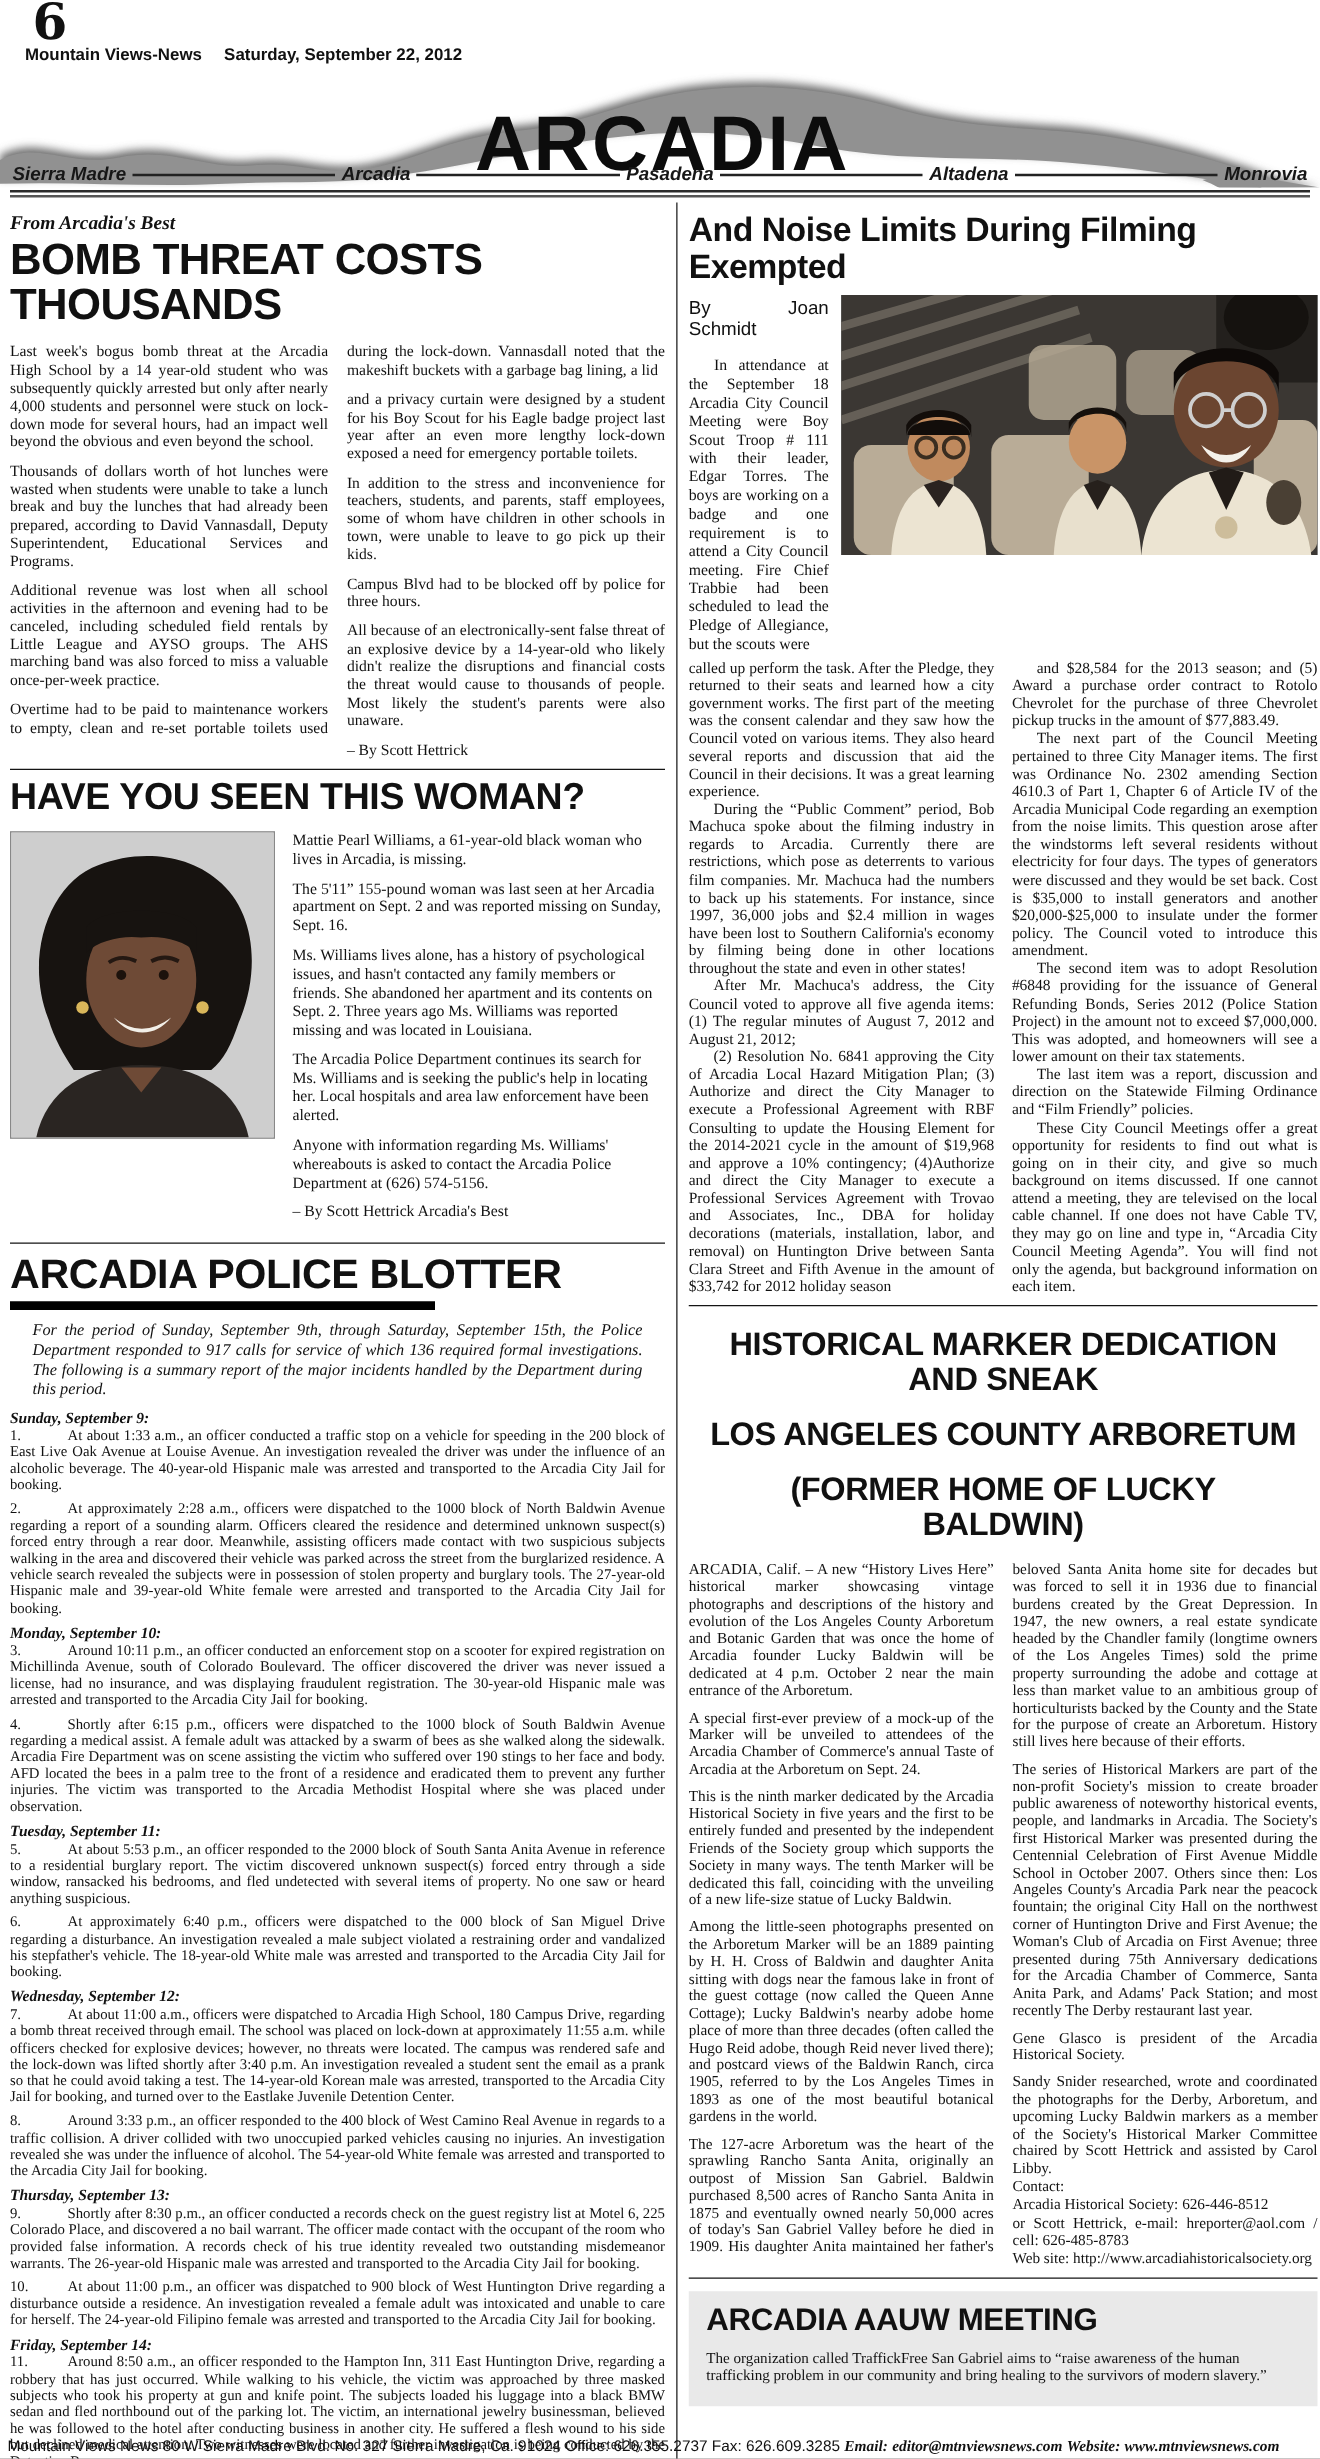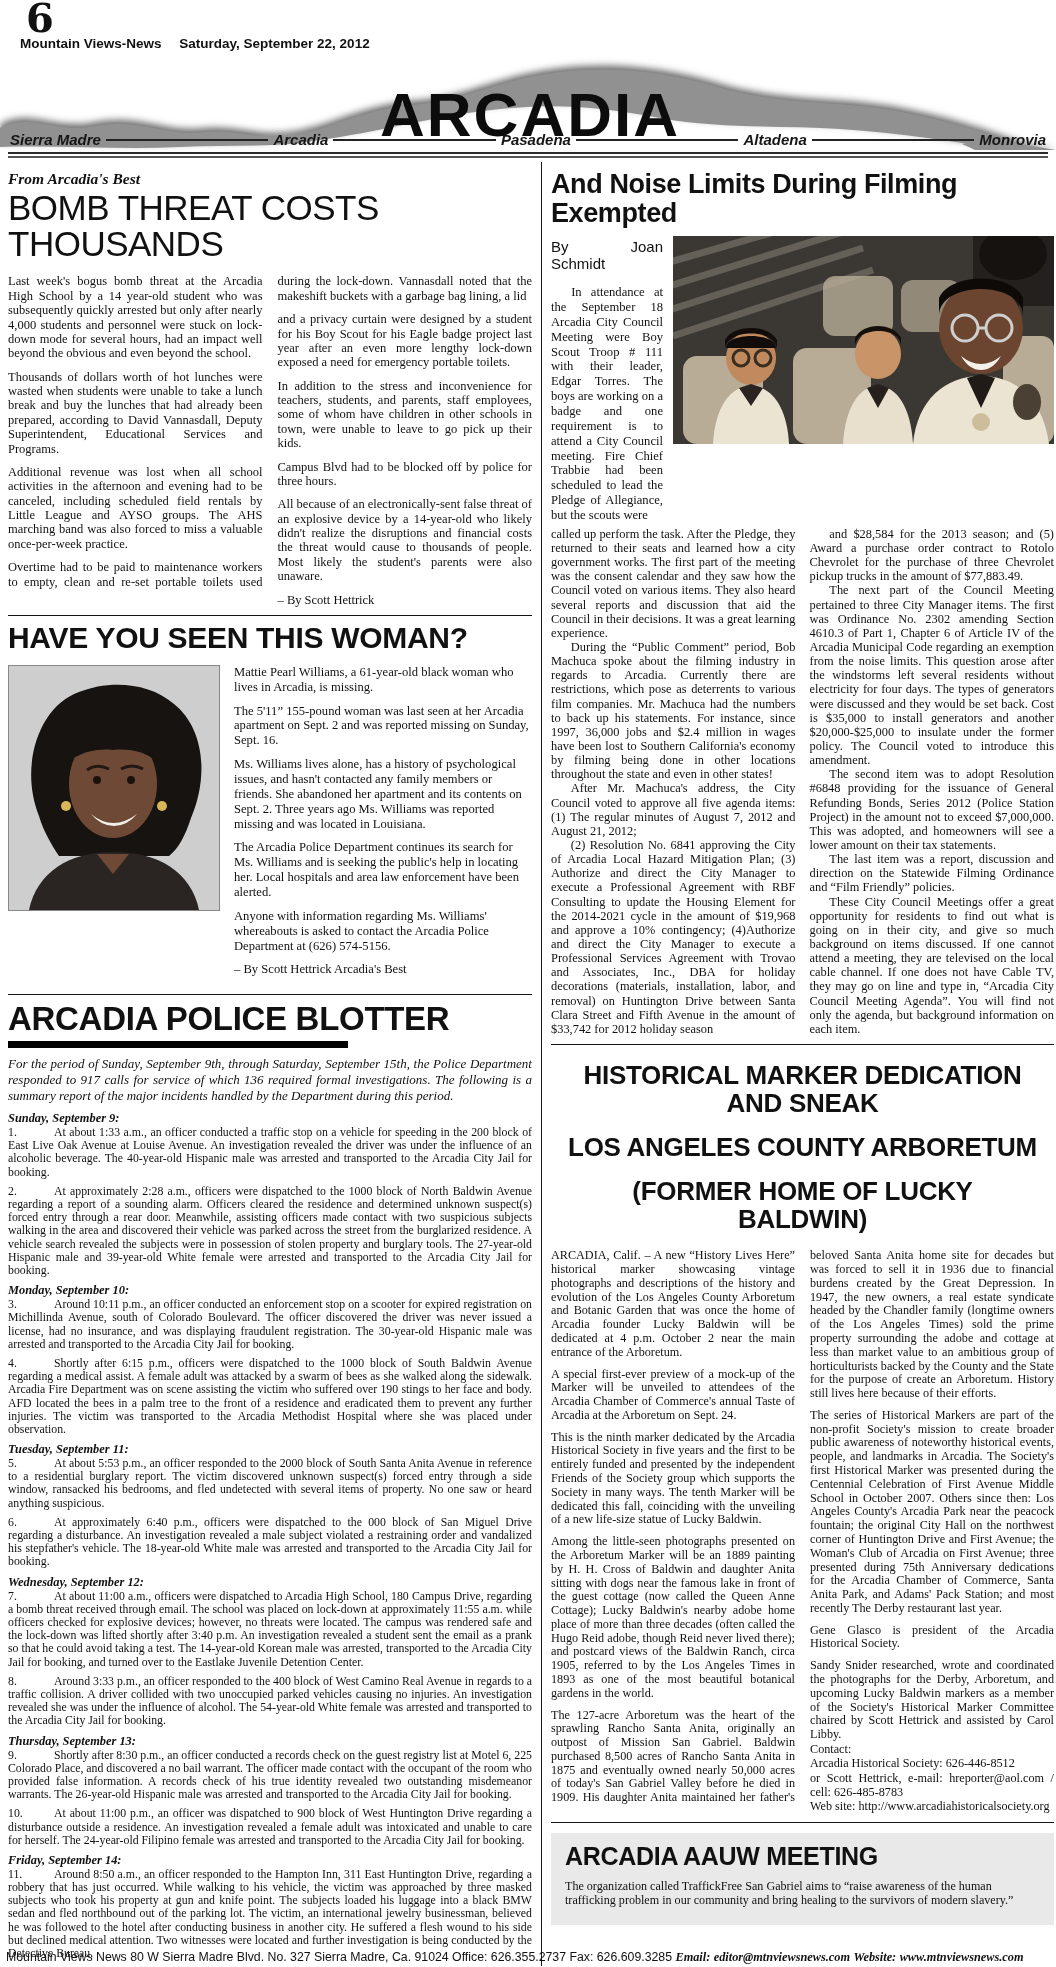--- a/index.html
+++ b/index.html
@@ -19,35 +19,35 @@
           font-weight:bold;font-style:italic;font-size:15px;color:#161616;}
   .cline{flex:1;height:0;border-bottom:2px solid #222;margin:0 5px;}
   .double-rule{margin:2px 8px 0;height:2px;border-top:2px solid #2c2c2c;border-bottom:2px solid #555;}
   
   main{display:grid;grid-template-columns:524px 1px 1fr;gap:0 9px;padding:4px 8px 0;}
   .vdivider{background:#1b1b1b;width:1px;}
   .section-rule{border:0;border-top:1.5px solid #141414;margin:8px 0 5px;}
   p{margin:0;}
   
   .kicker{font-weight:bold;font-style:italic;font-size:15.5px;margin:8px 0 2px;}
-  .h-bomb{font-family:"Liberation Sans",sans-serif;font-weight:400;font-size:35px;
+  .h-bomb{font-family:"Liberation Sans",sans-serif;font-weight:700;font-size:35px;
           line-height:1.02;margin:2px 0 13px;letter-spacing:-0.5px;}
   .body2col{column-count:2;column-gap:15px;font-size:12.5px;line-height:1.15;text-align:justify;}
   .body2col p{margin:0 0 9px;}
   
   .h-seen{font-family:"Liberation Sans",sans-serif;font-weight:700;font-size:30px;margin:2px 0 10px;letter-spacing:-0.3px;}
   .seen-row{display:flex;gap:14px;}
   .seen-photo{flex:none;width:210px;height:244px;border:1px solid #888;background:#d6d6d6;}
   .seen-text{font-size:12.6px;line-height:1.18;text-align:left;}
   .seen-text p{margin:0 0 9px;}
   .byline-it{}
   
   .h-blot{font-family:"Liberation Sans",sans-serif;font-weight:700;font-size:33px;margin:2px 0 3px;letter-spacing:-0.3px;}
   .blot-bar{height:7px;background:#000;width:340px;margin:0 0 8px;}
-  .blot-intro{font-style:italic;font-size:13px;line-height:1.2;margin:0 0 9px;text-align:justify;}
+  .blot-intro{font-style:italic;font-size:13px;line-height:1.2;margin:0 18px 9px;text-align:justify;}
   .blotter{font-size:11.8px;line-height:1.12;text-align:justify;}
   .blot-day{font-weight:bold;font-style:italic;font-size:12.4px;margin:7px 0 0;}
   .blot-entry{margin:0 0 6px;}
   .blot-num{display:inline-block;min-width:46px;}
   
   .h-scouts{font-family:"Liberation Sans",sans-serif;font-weight:700;font-size:27px;
             line-height:1.07;margin:8px 0 8px;letter-spacing:-0.4px;}
   .scout-top{display:flex;gap:10px;margin-bottom:4px;}
   .scout-lead{width:112px;flex:none;font-size:12.6px;line-height:1.18;text-align:justify;}
   .scout-byline{font-family:"Liberation Sans",sans-serif;font-size:15px;margin:2px 0 12px;}

